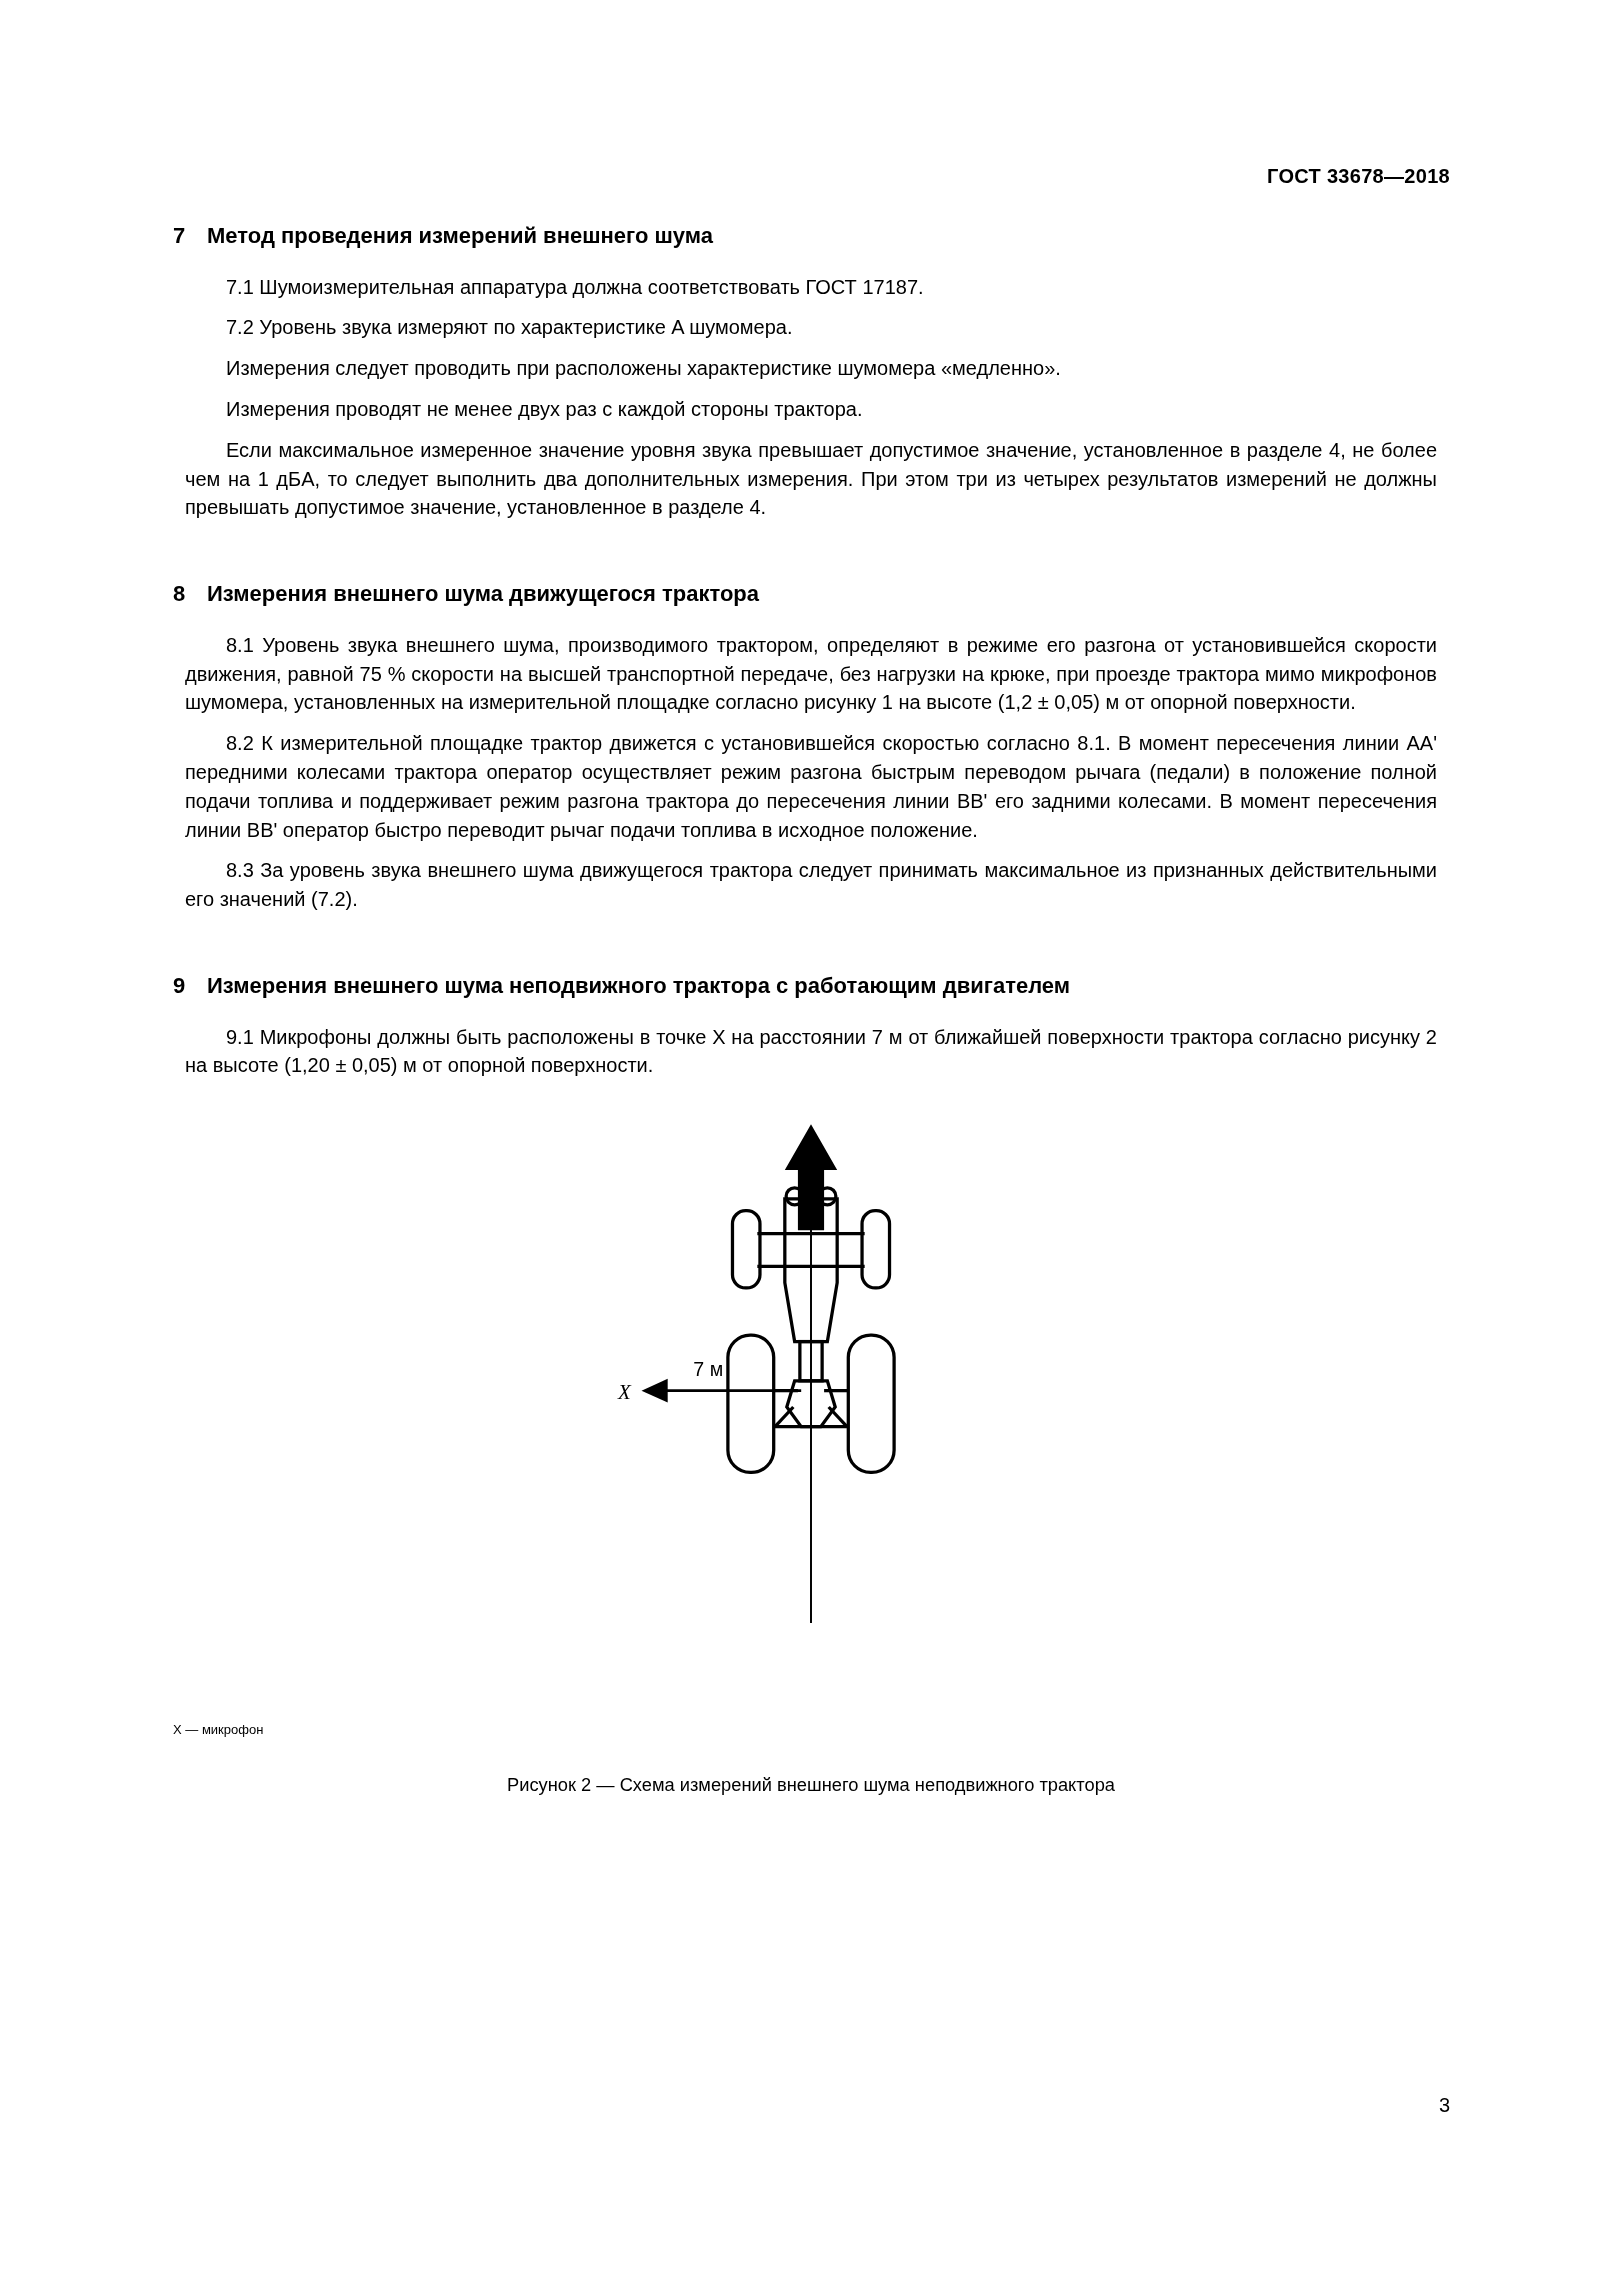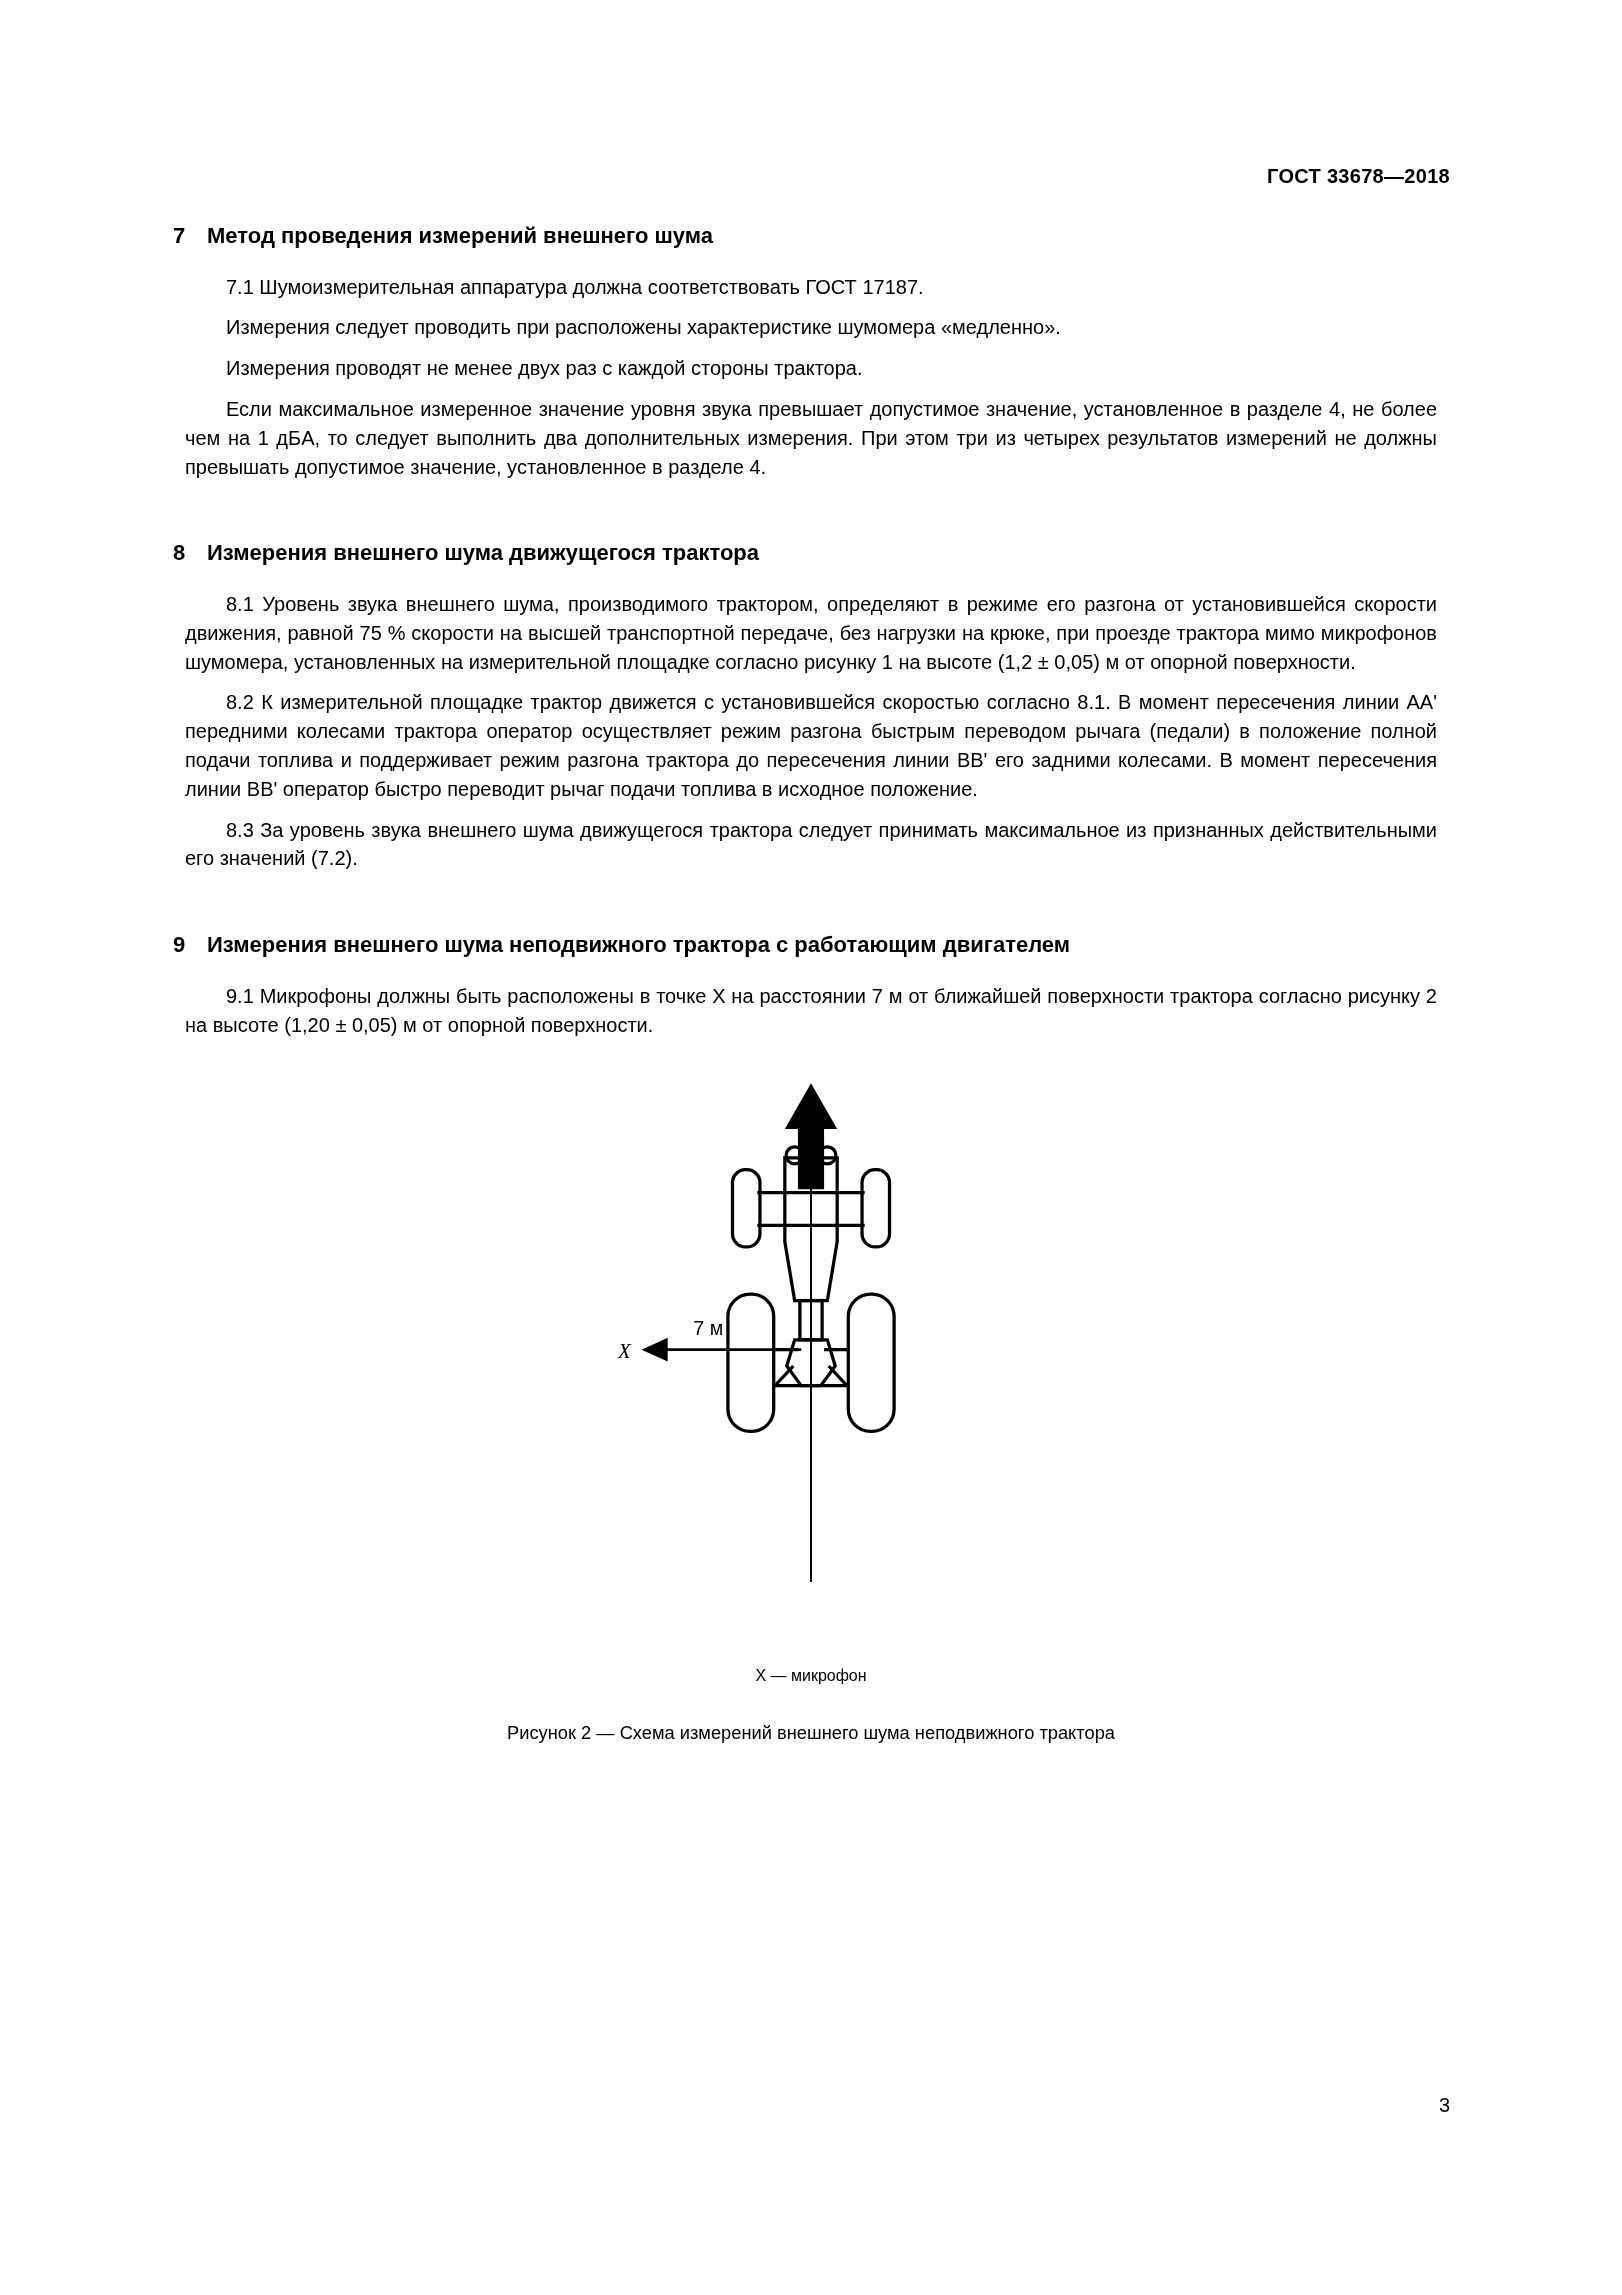--- a/index.html
+++ b/index.html
@@ -63,23 +63,23 @@
   }
   .block-7 p { text-align: left; }
   .block-7 p.just { text-align: justify; }
   .figure-wrap {
     position: relative;
     width: 1276px;
     height: 576px;
     margin-top: 39px;
   }
   .fig-caption-note {
-    text-align: center;
-    font-size: 16px;
-    margin-top: 13px;
+    text-align: left;
+    font-size: 13px;
+    margin-top: 27px;
   }
   .fig-caption {
     text-align: center;
     font-size: 18.3px;
     margin-top: 37px;
   }
   .page-number {
     position: absolute;
     right: 173px;
     top: 2094px;
@@ -93,20 +93,21 @@
 
   <div class="header-std">ГОСТ  33678—2018</div>
 
   <div class="content">
 
     <h2 class="section-title">
       <span class="num">7</span><span>Метод проведения измерений внешнего шума</span>
     </h2>
     <div class="block-7">
       <p class="para indent">7.1  Шумоизмерительная аппаратура должна соответствовать ГОСТ 17187.</p>
+      <p class="para indent">7.2  Уровень звука измеряют по характеристике A шумомера.</p>
       <p class="para indent">Измерения следует проводить при расположены характеристике шумомера «медленно».</p>
       <p class="para indent">Измерения проводят не менее двух раз с каждой стороны трактора.</p>
       <p class="para indent just">Если максимальное измеренное значение уровня звука превышает допустимое значение, установленное в разделе 4, не более чем на 1 дБA, то следует выполнить два дополнительных измерения. При этом три из четырех результатов измерений не должны превышать допустимое значение, установленное в разделе 4.</p>
     </div>
 
     <div class="sec-gap"></div>
 
     <h2 class="section-title">
       <span class="num">8</span><span>Измерения внешнего шума движущегося трактора</span>
     </h2>

